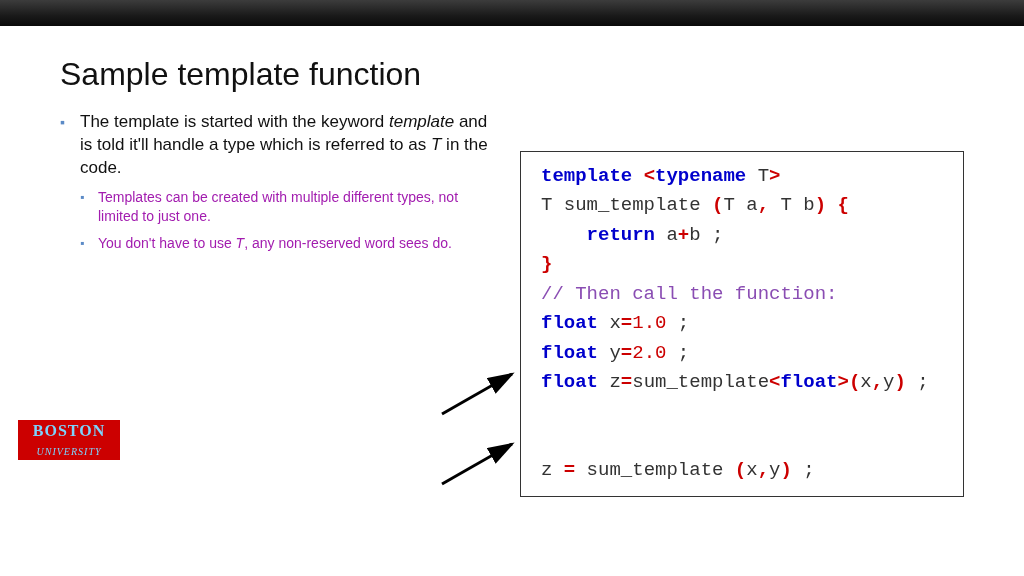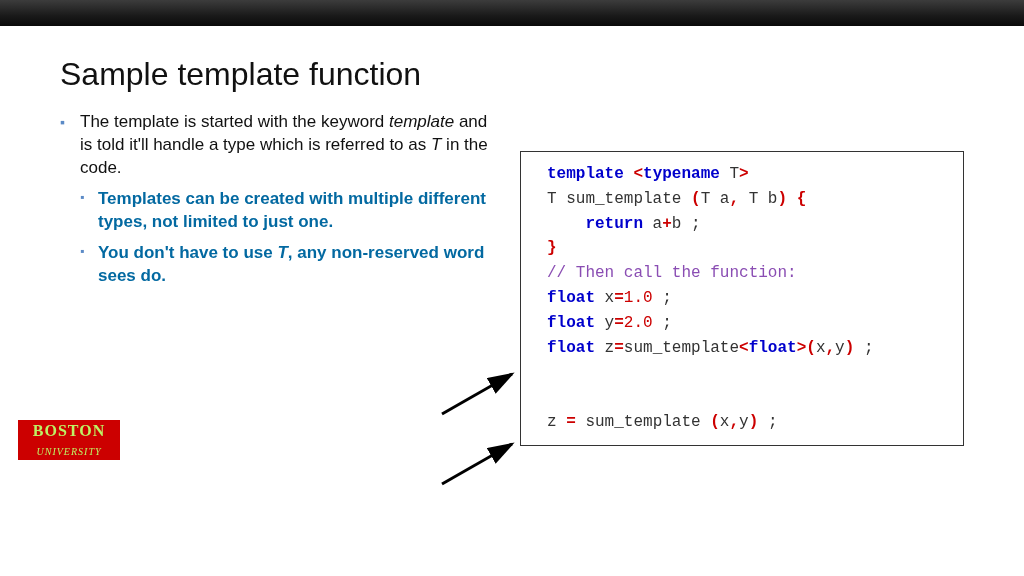--- a/index.html
+++ b/index.html
@@ -7,29 +7,29 @@
   .topbar { width: 100%; height: 26px; background: linear-gradient(#3c3c3c, #1a1a1a 60%, #0a0a0a); }
   .slide { position: relative; width: 100%; height: 452px; padding: 30px 60px 0 60px; }
   h1.title { font-size: 32px; font-weight: 400; color: #111; margin-bottom: 18px; }
   .cols { display: flex; }
   .left { width: 430px; }
   .right { position: relative; flex: 1; padding-left: 30px; padding-top: 40px; }
   ul.outer { list-style: none; }
   ul.outer > li { position: relative; padding-left: 20px; margin-bottom: 12px; font-size: 17px; line-height: 1.35; color: #111; }
   ul.outer > li::before { content: "▪"; position: absolute; left: 0; top: 2px; color: #5b8ac6; font-size: 14px; }
   ul.inner { list-style: none; margin-top: 8px; }
-  ul.inner > li { position: relative; padding-left: 18px; margin-bottom: 8px; font-size: 17px; line-height: 1.35; color: #0369a1; font-weight: bold; }
+  ul.inner > li { position: relative; padding-left: 18px; margin-bottom: 8px; font-size: 14px; line-height: 1.35; color: #a21caf; }
   ul.inner > li::before { content: "▪"; position: absolute; left: 0; top: 1px; color: #5b8ac6; font-size: 12px; }
   em.kw { font-style: italic; }
-  .codebox { border: 1px solid #333; padding: 10px 26px; font-family: "Courier New", monospace; font-size: 16px; line-height: 1.55; white-space: pre; color: #333; }
+  .codebox { border: 1px solid #333; padding: 10px 20px; font-family: "Courier New", monospace; font-size: 19px; line-height: 1.55; white-space: pre; color: #333; }
   .kw-blue { color: #0000cc; font-weight: bold; }
   .sym-red { color: #cc0000; font-weight: bold; }
   .num-red { color: #cc0000; }
   .cmt { color: #8a4db3; }
-  .logo { position: absolute; left: 18px; bottom: 18px; width: 102px; height: 40px; background: #c00; color: #bef264; display: flex; flex-direction: column; align-items: center; justify-content: center; font-family: Georgia, 'Times New Roman', serif; line-height: 1; }
+  .logo { position: absolute; left: 18px; bottom: 18px; width: 102px; height: 40px; background: #c00; color: #7dd3fc; display: flex; flex-direction: column; align-items: center; justify-content: center; font-family: Georgia, 'Times New Roman', serif; line-height: 1; }
   .logo .l1 { font-size: 16px; letter-spacing: 1px; font-weight: 600; }
   .logo .l2 { font-size: 10px; letter-spacing: 1px; margin-top: 8px; font-style: italic; }
   svg.arrow { position: absolute; pointer-events: none; }
 </style>
 </head>
 <body>
 
 <div class="topbar"></div>
 
 <div class="slide">

